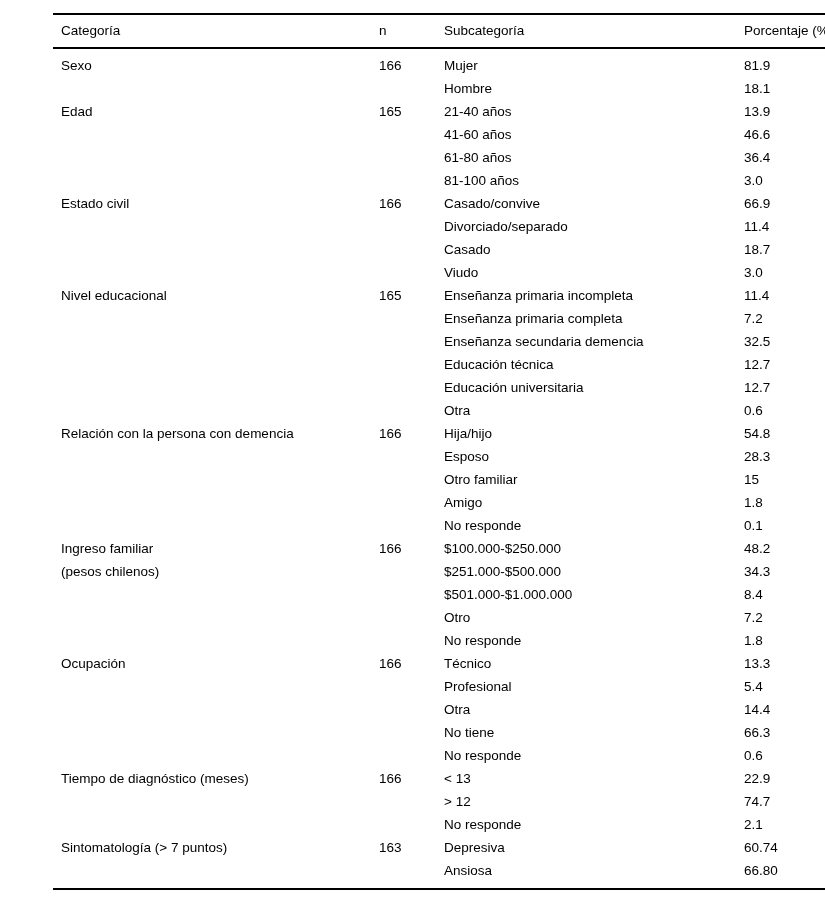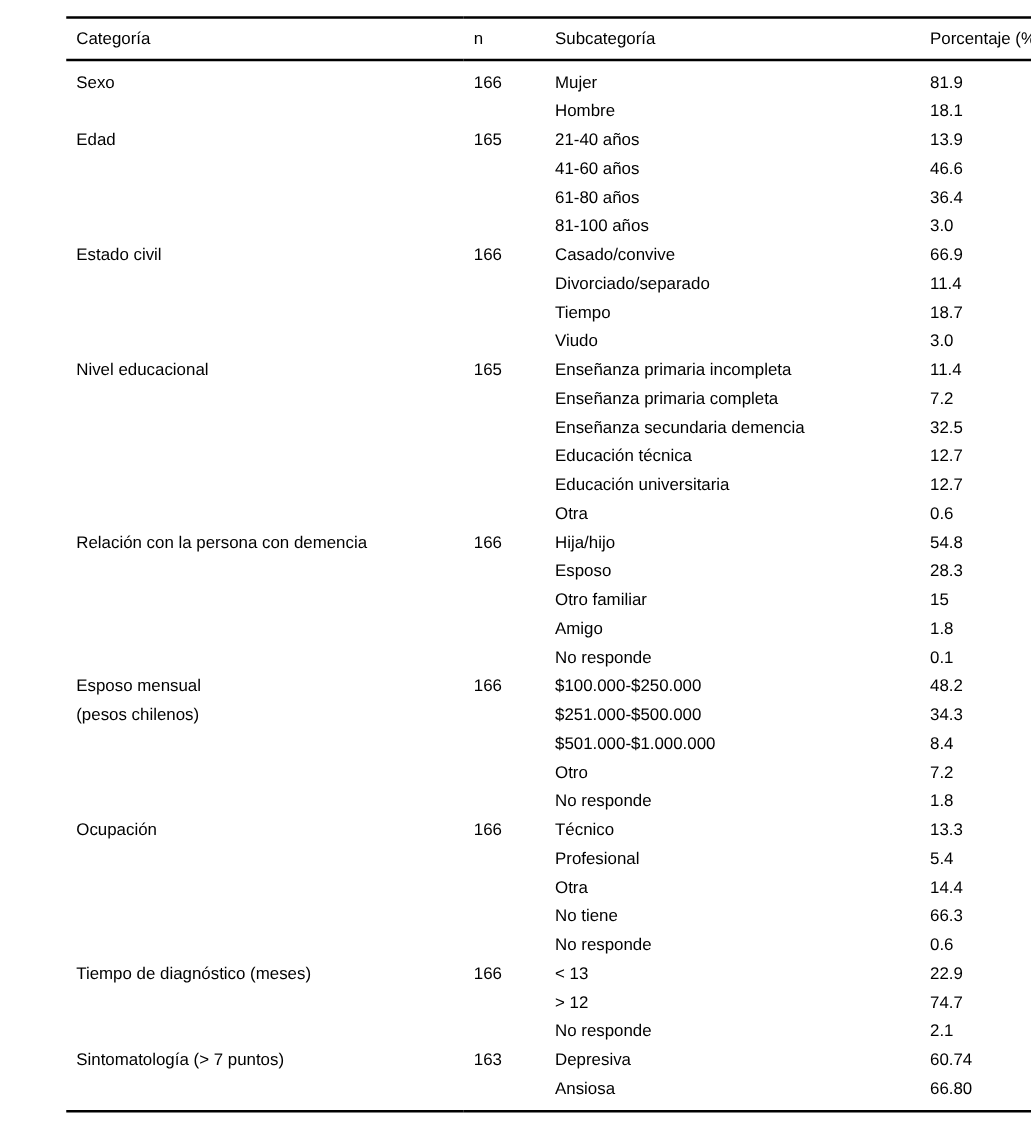--- a/index.html
+++ b/index.html
@@ -117,21 +117,21 @@
         </tr>
         <tr>
           <td></td>
           <td></td>
           <td>Divorciado/separado</td>
           <td>11.4</td>
         </tr>
         <tr>
           <td></td>
           <td></td>
-          <td>Tiempo</td>
+          <td>Casado</td>
           <td>18.7</td>
         </tr>
         <tr>
           <td></td>
           <td></td>
           <td>Viudo</td>
           <td>3.0</td>
         </tr>
         <tr>
           <td>Nivel educacional</td>
@@ -193,21 +193,21 @@
           <td>Amigo</td>
           <td>1.8</td>
         </tr>
         <tr>
           <td></td>
           <td></td>
           <td>No responde</td>
           <td>0.1</td>
         </tr>
         <tr>
-          <td>Esposo mensual</td>
+          <td>Ingreso familiar</td>
           <td>166</td>
           <td>$100.000-$250.000</td>
           <td>48.2</td>
         </tr>
         <tr>
           <td>(pesos chilenos)</td>
           <td></td>
           <td>$251.000-$500.000</td>
           <td>34.3</td>
         </tr>

